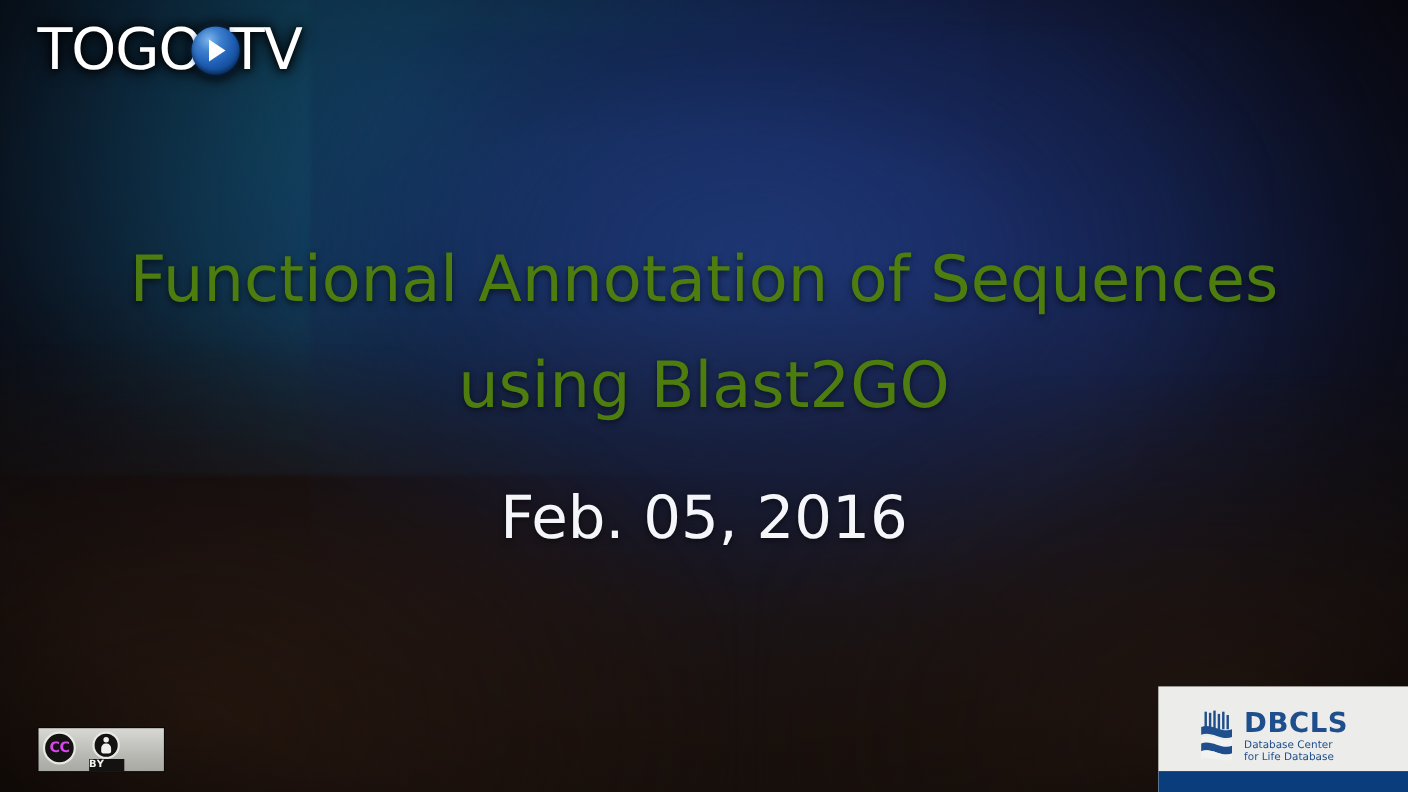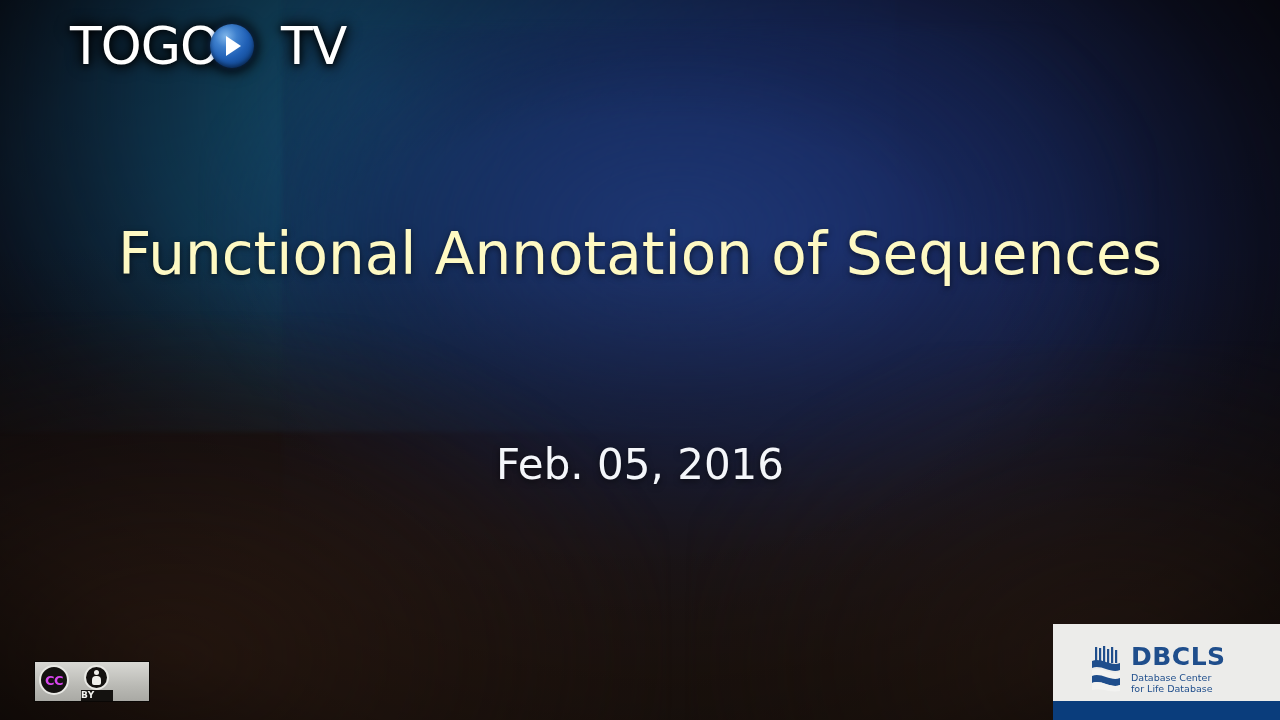--- a/index.html
+++ b/index.html
@@ -121,21 +121,20 @@
     filter: drop-shadow(0 0 7px rgba(0,0,0,0.92))
             drop-shadow(0 1px 3px rgba(0,0,0,0.9));
   }
   .togo-word, .tv-word {
     color: #ffffff;
     font-family: "DejaVu Sans", "Liberation Sans", sans-serif;
     font-size: 52px;
     font-weight: 400;
     letter-spacing: -1px;
     line-height: 1;
-    margin-left: 36px;
   }
   .play-badge {
     position: relative;
     width: 44px;
     height: 44px;
     margin: 0 -9px 0 -10px;
     flex: 0 0 auto;
     align-self: center;
   }
   .play-badge .disc {
@@ -165,38 +164,38 @@
 
   
   .title-block {
     position: absolute;
     left: 0;
     right: 0;
     top: 206px;
     text-align: center;
   }
   .slide-title {
-    color: #fef9c3;
+    color: #4d7c0f;
     font-family: "DejaVu Sans", "Liberation Sans", sans-serif;
     font-size: 58px;
     font-weight: 400;
     line-height: 96px;
     letter-spacing: 0px;
     margin: 0;
     text-shadow: 0 2px 6px rgba(0,0,0,0.55);
   }
   .slide-date {
     position: absolute;
     left: 0;
     right: 0;
     top: 444px;
     text-align: center;
     color: #f4f6fa;
     font-family: "DejaVu Sans", "Liberation Sans", sans-serif;
-    font-size: 42px;
+    font-size: 54px;
     font-weight: 400;
     line-height: 1;
     text-shadow: 0 2px 6px rgba(0,0,0,0.55);
   }
 
   
   .cc-badge {
     position: absolute;
     left: 34px;
     top: 661px;
@@ -351,20 +350,21 @@
     <span class="togo-word">TOGO</span>
     <span class="play-badge">
       <span class="disc"></span>
       <span class="tri"></span>
     </span>
     <span class="tv-word">TV</span>
   </div>
 
   <div class="title-block">
     <div class="slide-title">Functional Annotation of Sequences</div>
+    <div class="slide-title">using Blast2GO</div>
   </div>
 
   <div class="slide-date">Feb. 05, 2016</div>
 
   <div class="cc-badge">
     <div class="cc-inner">
       <span class="cc-mark cc-circle">
         <span class="glyph">CC</span>
       </span>
       <span class="cc-mark by-circle">

